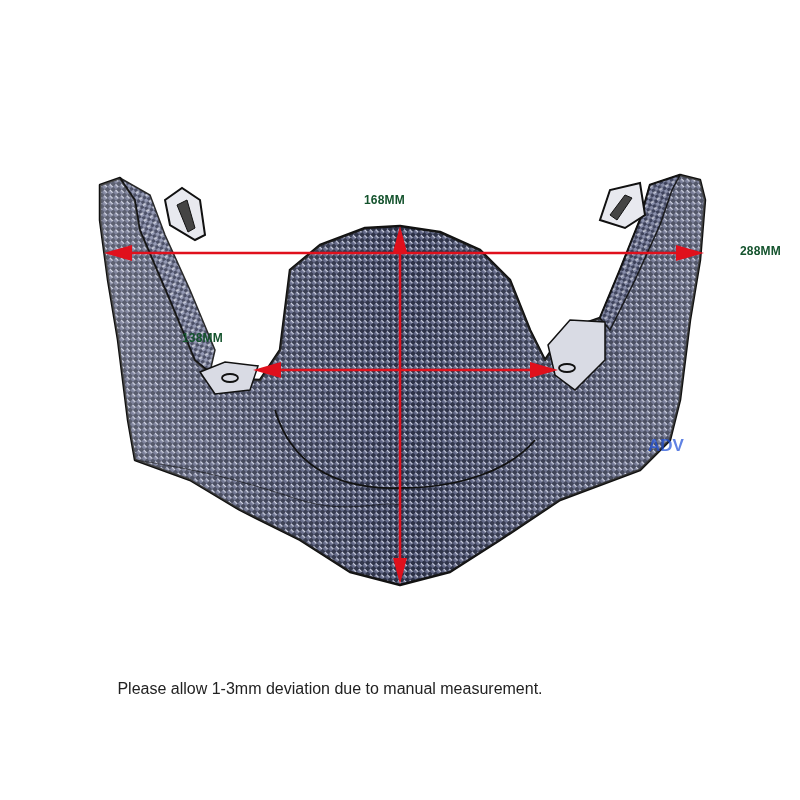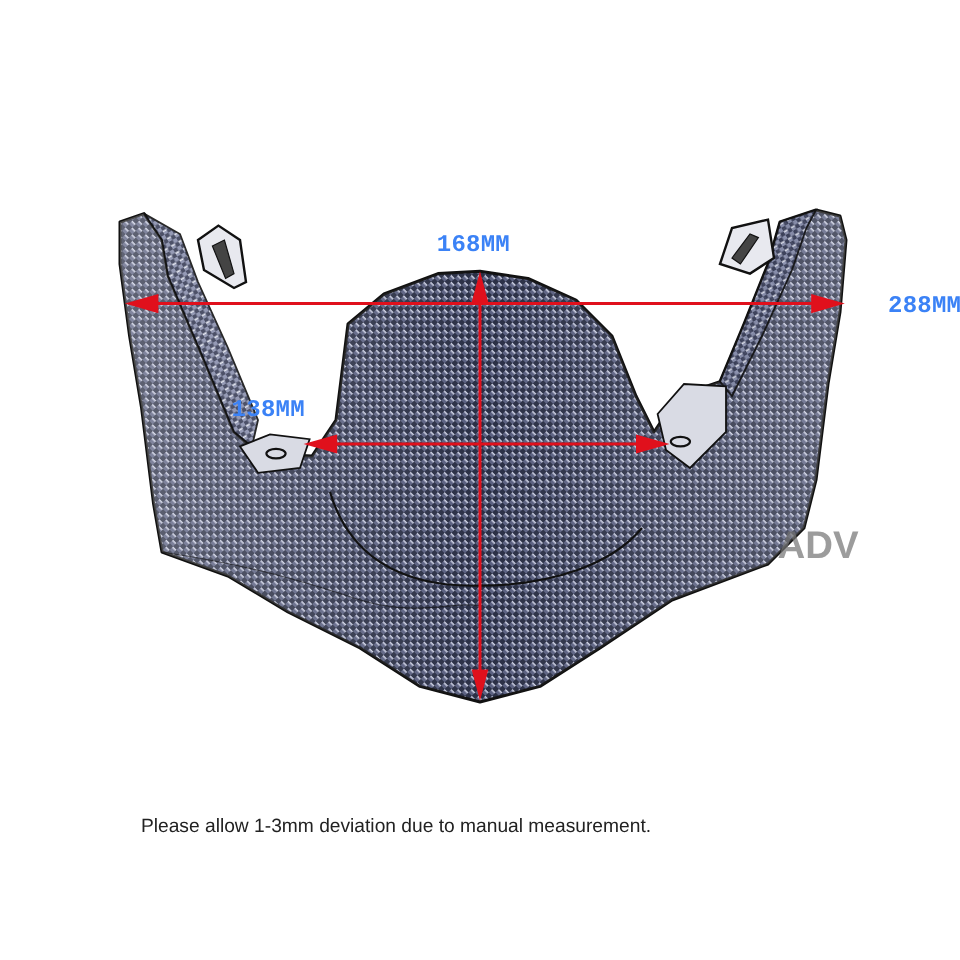--- a/index.html
+++ b/index.html
@@ -1,21 +1,21 @@
 <!DOCTYPE html>
 <html><head>
 <meta charset="utf-8">
 <style>
   html, body { margin: 0; padding: 0; background: #ffffff; }
   body { width: 800px; height: 800px; position: relative; overflow: hidden;
          font-family: "Liberation Sans", sans-serif; }
   .canvas { position: absolute; left: 0; top: 0; width: 800px; height: 800px; }
-  .label { position: absolute; color: #3b82f6; font-weight: bold; font-size: 20px;
-           font-family: Liberation Mono, monospace; letter-spacing: 0.2px; }
-  .watermark { position: absolute; color: #737373; font-weight: bold; font-size: 32px;
+  .label { position: absolute; color: #14532d; font-weight: bold; font-size: 12px;
+           font-family: Liberation Sans, sans-serif; letter-spacing: 0.2px; }
+  .watermark { position: absolute; color: #1d4ed8; font-weight: bold; font-size: 17px;
                font-family: "Liberation Sans", sans-serif; opacity: 0.7; }
   .caption { position: absolute; left: 0; width: 660px; top: 680px; text-align: center;
              font-size: 16px; color: #222222; font-family: "Liberation Sans", sans-serif; }
 </style>
 </head>
 <body>
 
 <div class="canvas">
   <svg width="800" height="800" viewBox="0 0 800 800">
     <defs>
@@ -83,16 +83,16 @@
 
       <line x1="268" y1="370" x2="545" y2="370" stroke-width="2.5"></line>
       <polygon points="253,370 281,362 281,378" stroke="none"></polygon>
       <polygon points="558,370 530,362 530,378" stroke="none"></polygon>
     </g>
   </svg>
 </div>
 
 <div class="label" style="left:364px; top:193px;">168MM</div>
 <div class="label" style="left:740px; top:244px;">288MM</div>
-<div class="label" style="left:193px; top:331px;">138MM</div>
+<div class="label" style="left:182px; top:331px;">138MM</div>
 <div class="watermark" style="left:648px; top:436px;">ADV</div>
 
 <div class="caption">Please allow 1-3mm deviation due to manual measurement.</div>
 
 </body></html>

